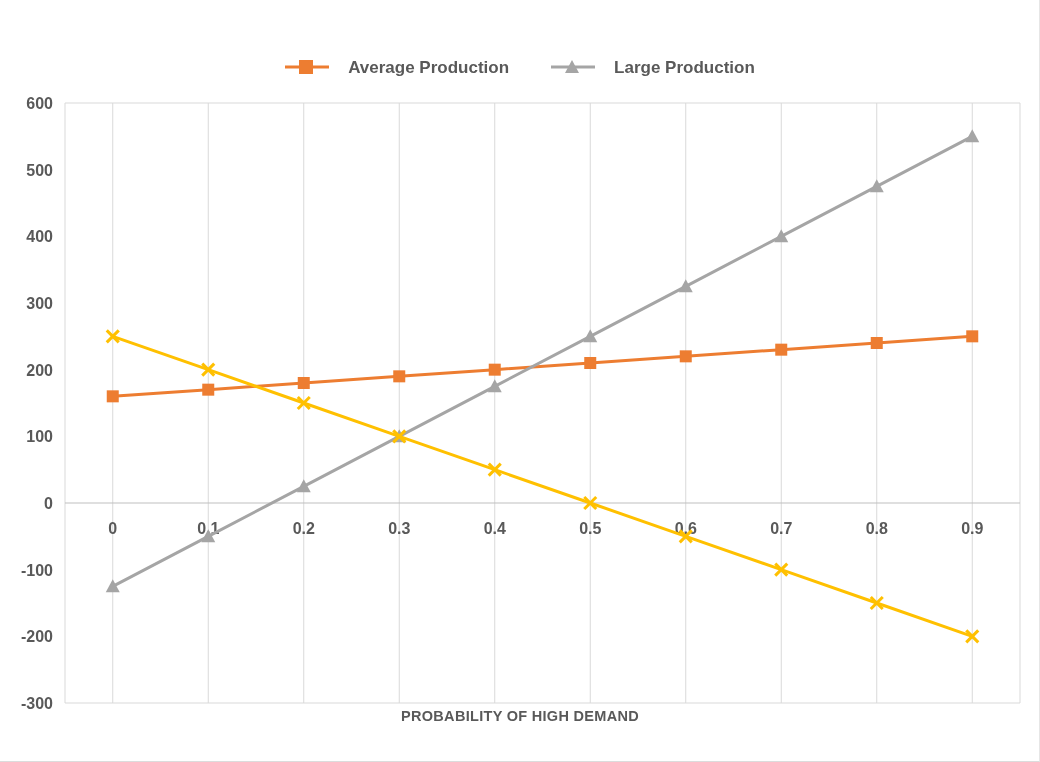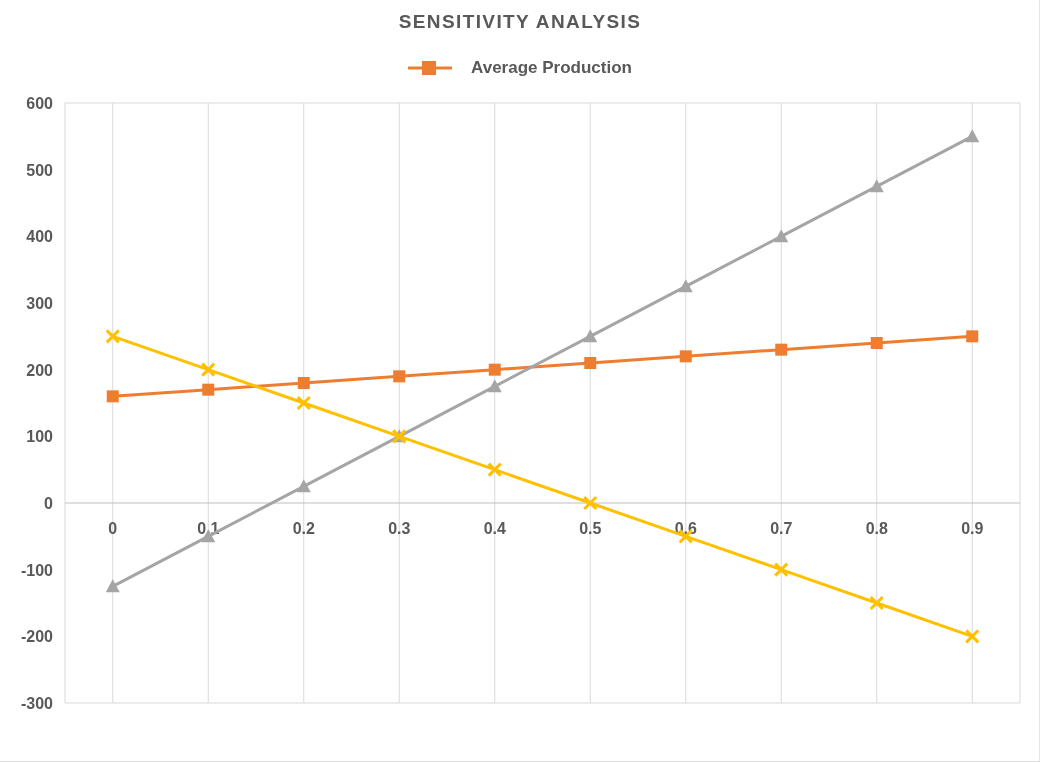--- a/index.html
+++ b/index.html
@@ -36,21 +36,20 @@
     left: 0;
     top: 58px;
     width: 1040px;
     display: flex;
     justify-content: center;
     align-items: center;
     gap: 42px;
   }
   .legend-item {
     display: flex;
-    align-items: center;
     gap: 19px;
   }
   .legend-label {
     font-size: 17px;
     font-weight: bold;
     color: #595959;
     white-space: nowrap;
   }
   .legend-mark {
     display: block;
@@ -84,32 +83,38 @@
     font-weight: bold;
     letter-spacing: 0.3px;
     color: #595959;
   }
 </style>
 </head>
 <body>
 
 <div id="chart-frame">
 
-  <div id="chart-title">SENSITIVITY ANALYSIS</div>
 
   <div id="legend">
 
     <div class="legend-item">
       <svg class="legend-mark" width="44" height="18" viewBox="0 0 44 18">
         <line x1="0" y1="9" x2="44" y2="9" stroke="#ED7D31" stroke-width="3"></line>
         <rect x="14" y="2" width="14" height="14" fill="#ED7D31"></rect>
       </svg>
       <span class="legend-label">Average Production</span>
     </div>
 
+    <div class="legend-item">
+      <svg class="legend-mark" width="44" height="18" viewBox="0 0 44 18">
+        <line x1="0" y1="9" x2="44" y2="9" stroke="#A5A5A5" stroke-width="3"></line>
+        <polygon points="21,2 28,15 14,15" fill="#A5A5A5"></polygon>
+      </svg>
+      <span class="legend-label">Large Production</span>
+    </div>
 
 
   </div>
 
   <svg id="plot" width="1040" height="762">
     <g id="gridlines">
         <line x1="65" y1="103" x2="65" y2="703" stroke="#D9D9D9" stroke-width="1"></line>
         <line x1="1020" y1="103" x2="1020" y2="703" stroke="#D9D9D9" stroke-width="1"></line>
         <line x1="65" y1="103" x2="1020" y2="103" stroke="#D9D9D9" stroke-width="1"></line>
         <line x1="65" y1="703" x2="1020" y2="703" stroke="#D9D9D9" stroke-width="1"></line>
@@ -189,14 +194,15 @@
         <line x1="691.75" y1="530.3333333333333" x2="679.75" y2="542.3333333333333" stroke="#FFC000" stroke-width="3"></line>
         <line x1="775.25" y1="563.6666666666667" x2="787.25" y2="575.6666666666667" stroke="#FFC000" stroke-width="3"></line>
         <line x1="787.25" y1="563.6666666666667" x2="775.25" y2="575.6666666666667" stroke="#FFC000" stroke-width="3"></line>
         <line x1="870.7500000000001" y1="597" x2="882.7500000000001" y2="609" stroke="#FFC000" stroke-width="3"></line>
         <line x1="882.7500000000001" y1="597" x2="870.7500000000001" y2="609" stroke="#FFC000" stroke-width="3"></line>
         <line x1="966.2500000000001" y1="630.3333333333334" x2="978.2500000000001" y2="642.3333333333334" stroke="#FFC000" stroke-width="3"></line>
         <line x1="978.2500000000001" y1="630.3333333333334" x2="966.2500000000001" y2="642.3333333333334" stroke="#FFC000" stroke-width="3"></line>
       </g>
   </svg>
 
+  <div id="x-axis-title">PROBABILITY OF HIGH DEMAND</div>
 
 </div>
 
 </body></html>

